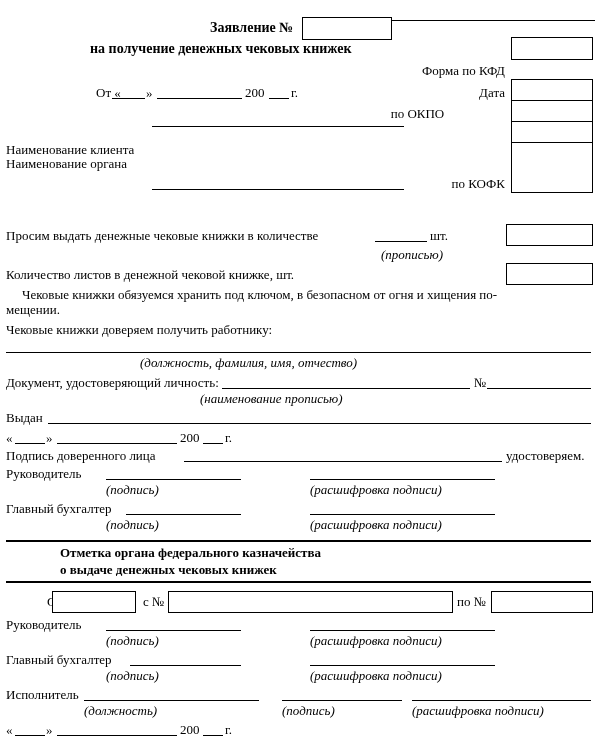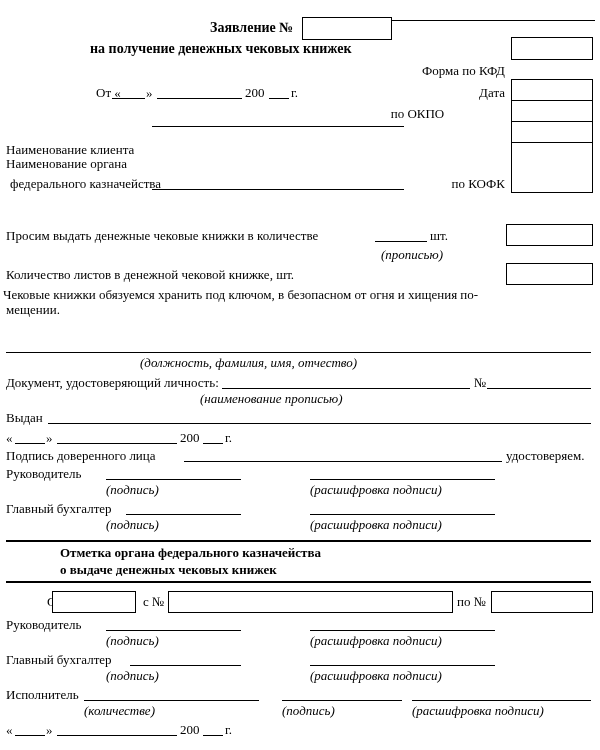--- a/index.html
+++ b/index.html
@@ -62,36 +62,36 @@
   <div class="abs" style="left:146px;top:85px;">»</div>
   <div class="hline" style="left:157px;top:98px;width:85px;"></div>
   <div class="abs" style="left:245px;top:85px;">200</div>
   <div class="hline" style="left:269px;top:98px;width:20px;"></div>
   <div class="abs" style="left:291px;top:85px;">г.</div>
 
   <div class="abs" style="left:6px;top:113px;margin-top:29px;">Наименование клиента</div>
   <div class="hline" style="left:152px;top:126px;width:252px;"></div>
 
   <div class="abs" style="left:6px;top:156px;">Наименование органа</div>
-  <div class="abs" style="left:10px;top:176px;">федерального казначейства</div>
   <div class="hline" style="left:152px;top:189px;width:252px;"></div>
 
   <div class="abs" style="left:6px;top:228px;">Просим выдать денежные чековые книжки в количестве</div>
   <div class="hline" style="left:375px;top:241px;width:52px;"></div>
   <div class="abs" style="left:430px;top:228px;">шт.</div>
   <div class="box" style="left:506px;top:224px;width:85px;height:20px;"></div>
 
   <div class="abs i" style="left:381px;top:247px;">(прописью)</div>
 
   <div class="abs" style="left:6px;top:267px;">Количество листов в денежной чековой книжке, шт.</div>
   <div class="box" style="left:506px;top:263px;width:85px;height:20px;"></div>
 
-  <div class="abs" style="left:3px;top:287px;">Чековые книжки обязуемся хранить под ключом, в безопасном от огня и хищения по-</div>
+  <div class="abs" style="left:22px;top:287px;">Чековые книжки обязуемся хранить под ключом, в безопасном от огня и хищения по-</div>
   <div class="abs" style="left:6px;top:302px;">мещении.</div>
 
+  <div class="abs" style="left:6px;top:322px;">Чековые книжки доверяем получить работнику:</div>
   <div class="hline" style="left:6px;top:352px;width:585px;"></div>
   <div class="abs i c" style="left:140px;top:355px;width:320px;">(должность, фамилия, имя, отчество)</div>
 
   <div class="abs" style="left:6px;top:375px;">Документ, удостоверяющий личность:</div>
   <div class="hline" style="left:222px;top:388px;width:248px;"></div>
   <div class="abs" style="left:474px;top:375px;">№</div>
   <div class="hline" style="left:487px;top:388px;width:104px;"></div>
   <div class="abs i c" style="left:200px;top:391px;width:320px;">(наименование прописью)</div>
 
   <div class="abs" style="left:6px;top:410px;">Выдан</div>
@@ -143,21 +143,21 @@
   <div class="abs" style="left:6px;top:652px;">Главный бухгалтер</div>
   <div class="hline" style="left:130px;top:665px;width:111px;"></div>
   <div class="hline" style="left:310px;top:665px;width:185px;"></div>
   <div class="abs i c" style="left:106px;top:668px;width:135px;">(подпись)</div>
   <div class="abs i c" style="left:310px;top:668px;width:185px;">(расшифровка подписи)</div>
 
   <div class="abs" style="left:6px;top:687px;">Исполнитель</div>
   <div class="hline" style="left:84px;top:700px;width:175px;"></div>
   <div class="hline" style="left:282px;top:700px;width:120px;"></div>
   <div class="hline" style="left:412px;top:700px;width:179px;"></div>
-  <div class="abs i c" style="left:84px;top:703px;width:175px;">(количестве)</div>
+  <div class="abs i c" style="left:84px;top:703px;width:175px;">(должность)</div>
   <div class="abs i c" style="left:282px;top:703px;width:120px;">(подпись)</div>
   <div class="abs i c" style="left:412px;top:703px;width:179px;">(расшифровка подписи)</div>
 
   <div class="abs" style="left:6px;top:722px;">«</div>
   <div class="hline" style="left:15px;top:735px;width:30px;"></div>
   <div class="abs" style="left:46px;top:722px;">»</div>
   <div class="hline" style="left:57px;top:735px;width:120px;"></div>
   <div class="abs" style="left:180px;top:722px;">200</div>
   <div class="hline" style="left:203px;top:735px;width:20px;"></div>
   <div class="abs" style="left:225px;top:722px;">г.</div>

